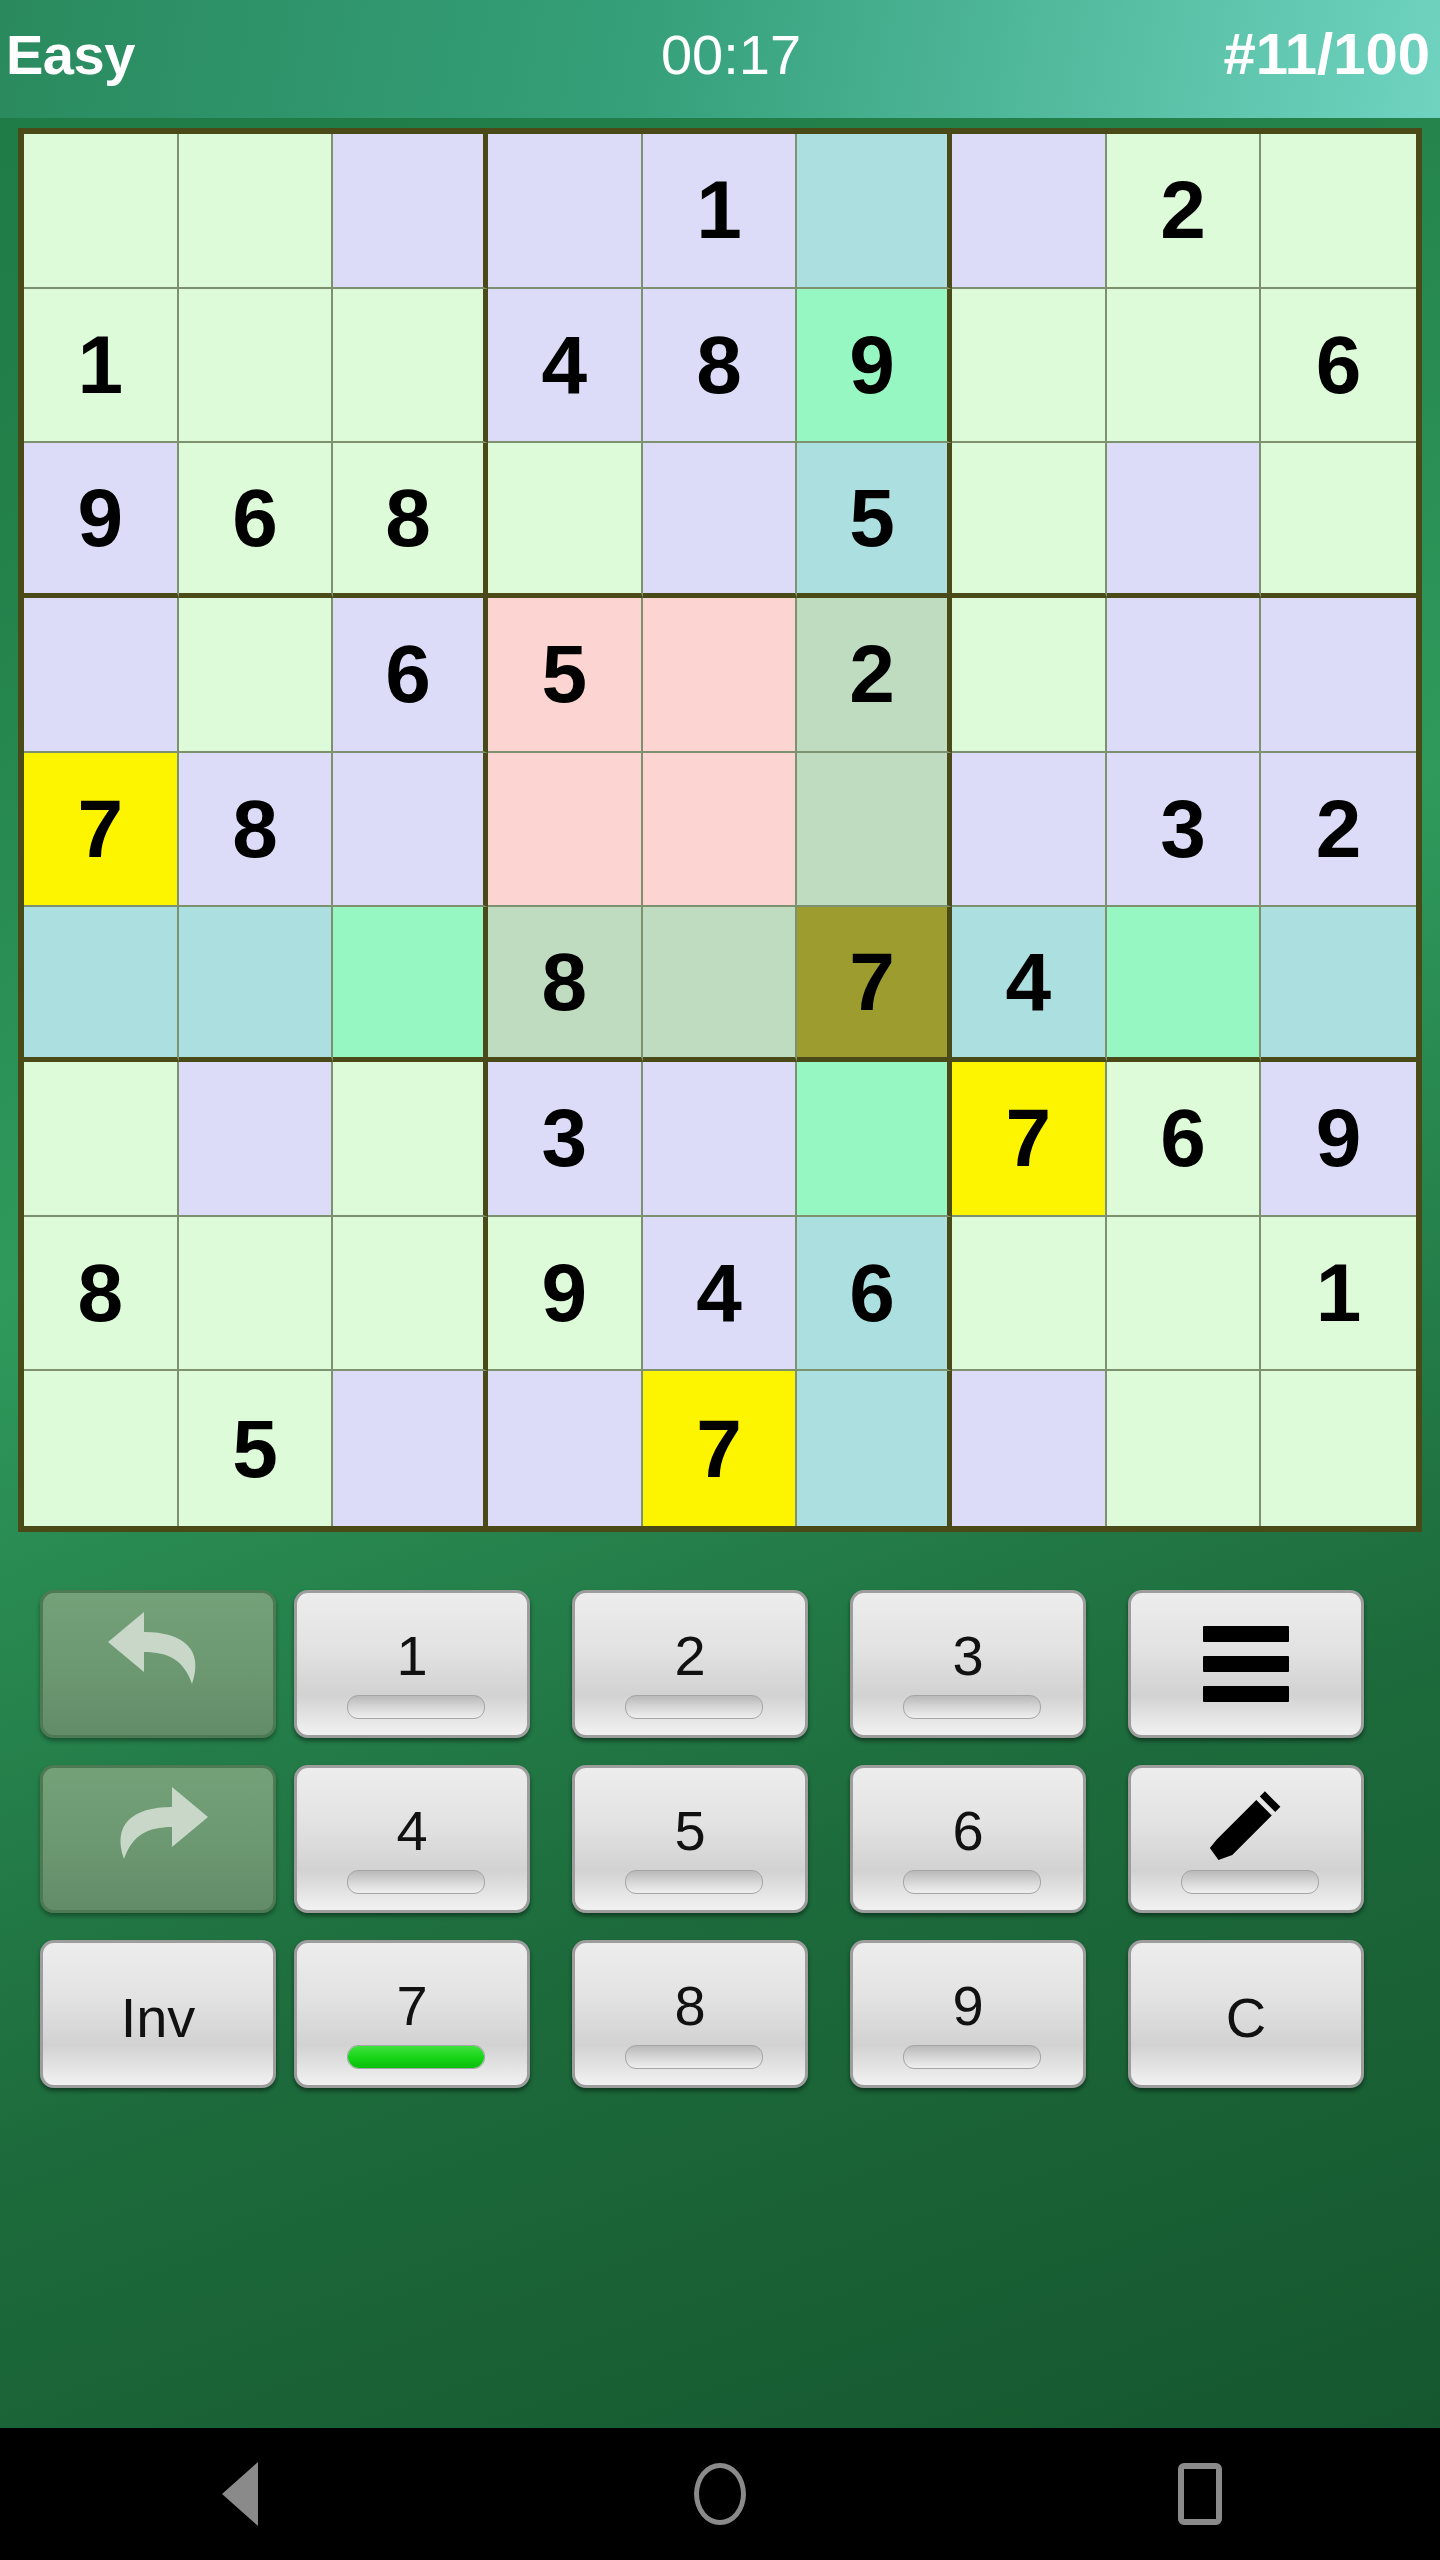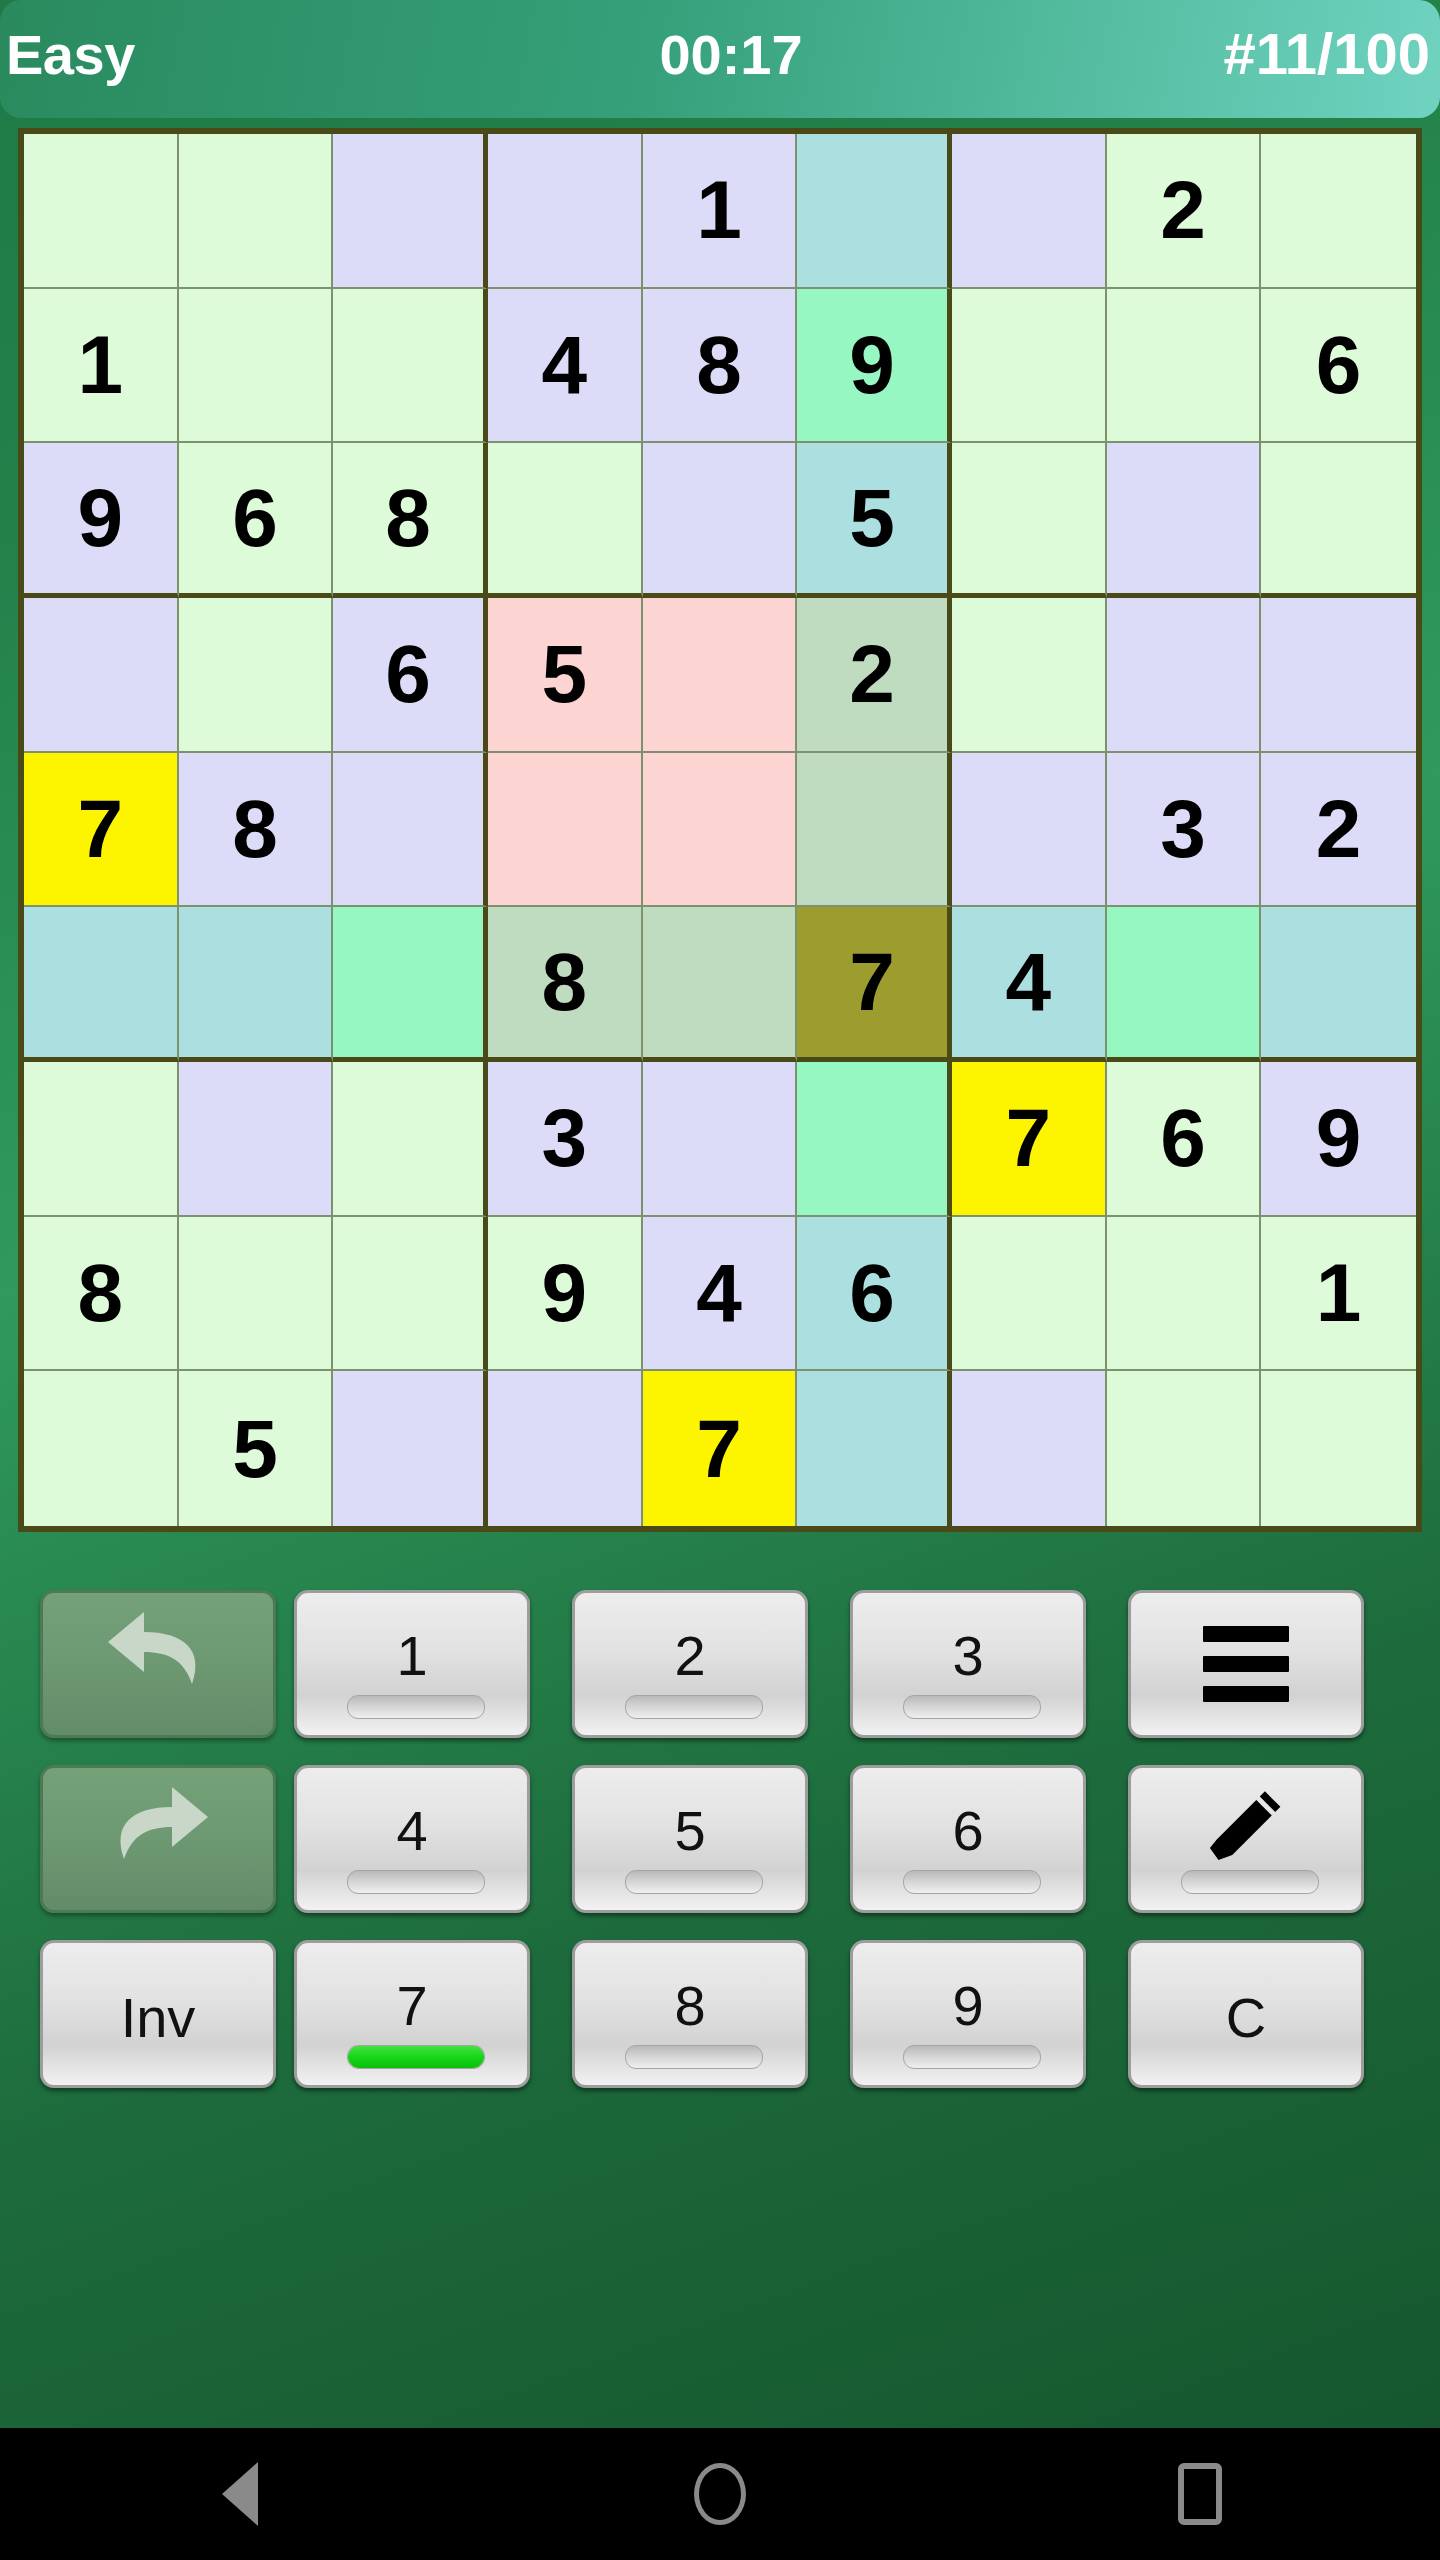--- a/index.html
+++ b/index.html
@@ -11,31 +11,31 @@
   #app {
     position: relative;
     width: 1440px; height: 2560px;
     background: linear-gradient(160deg, #1f7a45 0%, #23814a 18%, #2f9a5c 42%, #1d6b3c 70%, #14532c 100%);
   }
   
   #header {
     position: absolute; left: 0; top: 0;
     width: 1440px; height: 118px;
     background: linear-gradient(100deg, #2a8a5e 0%, #35a07a 45%, #6fd3c0 100%);
-    display: flex; align-items: center; border-radius: 21px;
+    display: flex; align-items: center;
   }
   .hdr-left {
     position: absolute; left: 6px; top: 22px;
     color: #ffffff; font-size: 56px; font-weight: bold;
     letter-spacing: -0.5px;
   }
   .hdr-mid {
     position: absolute; left: 0; right: 0; top: 22px;
     text-align: center;
-    color: #ffffff; font-size: 56px; font-weight: bold; margin-left: 22px;
+    color: #ffffff; font-size: 56px; font-weight: normal; margin-left: 22px;
   }
   .hdr-right {
     position: absolute; right: 10px; top: 20px;
     color: #ffffff; font-size: 58px; font-weight: bold;
   }
   
   #board {
     position: absolute; left: 18px; top: 128px;
     width: 1404px; height: 1404px;
     background: #4a4a18;

